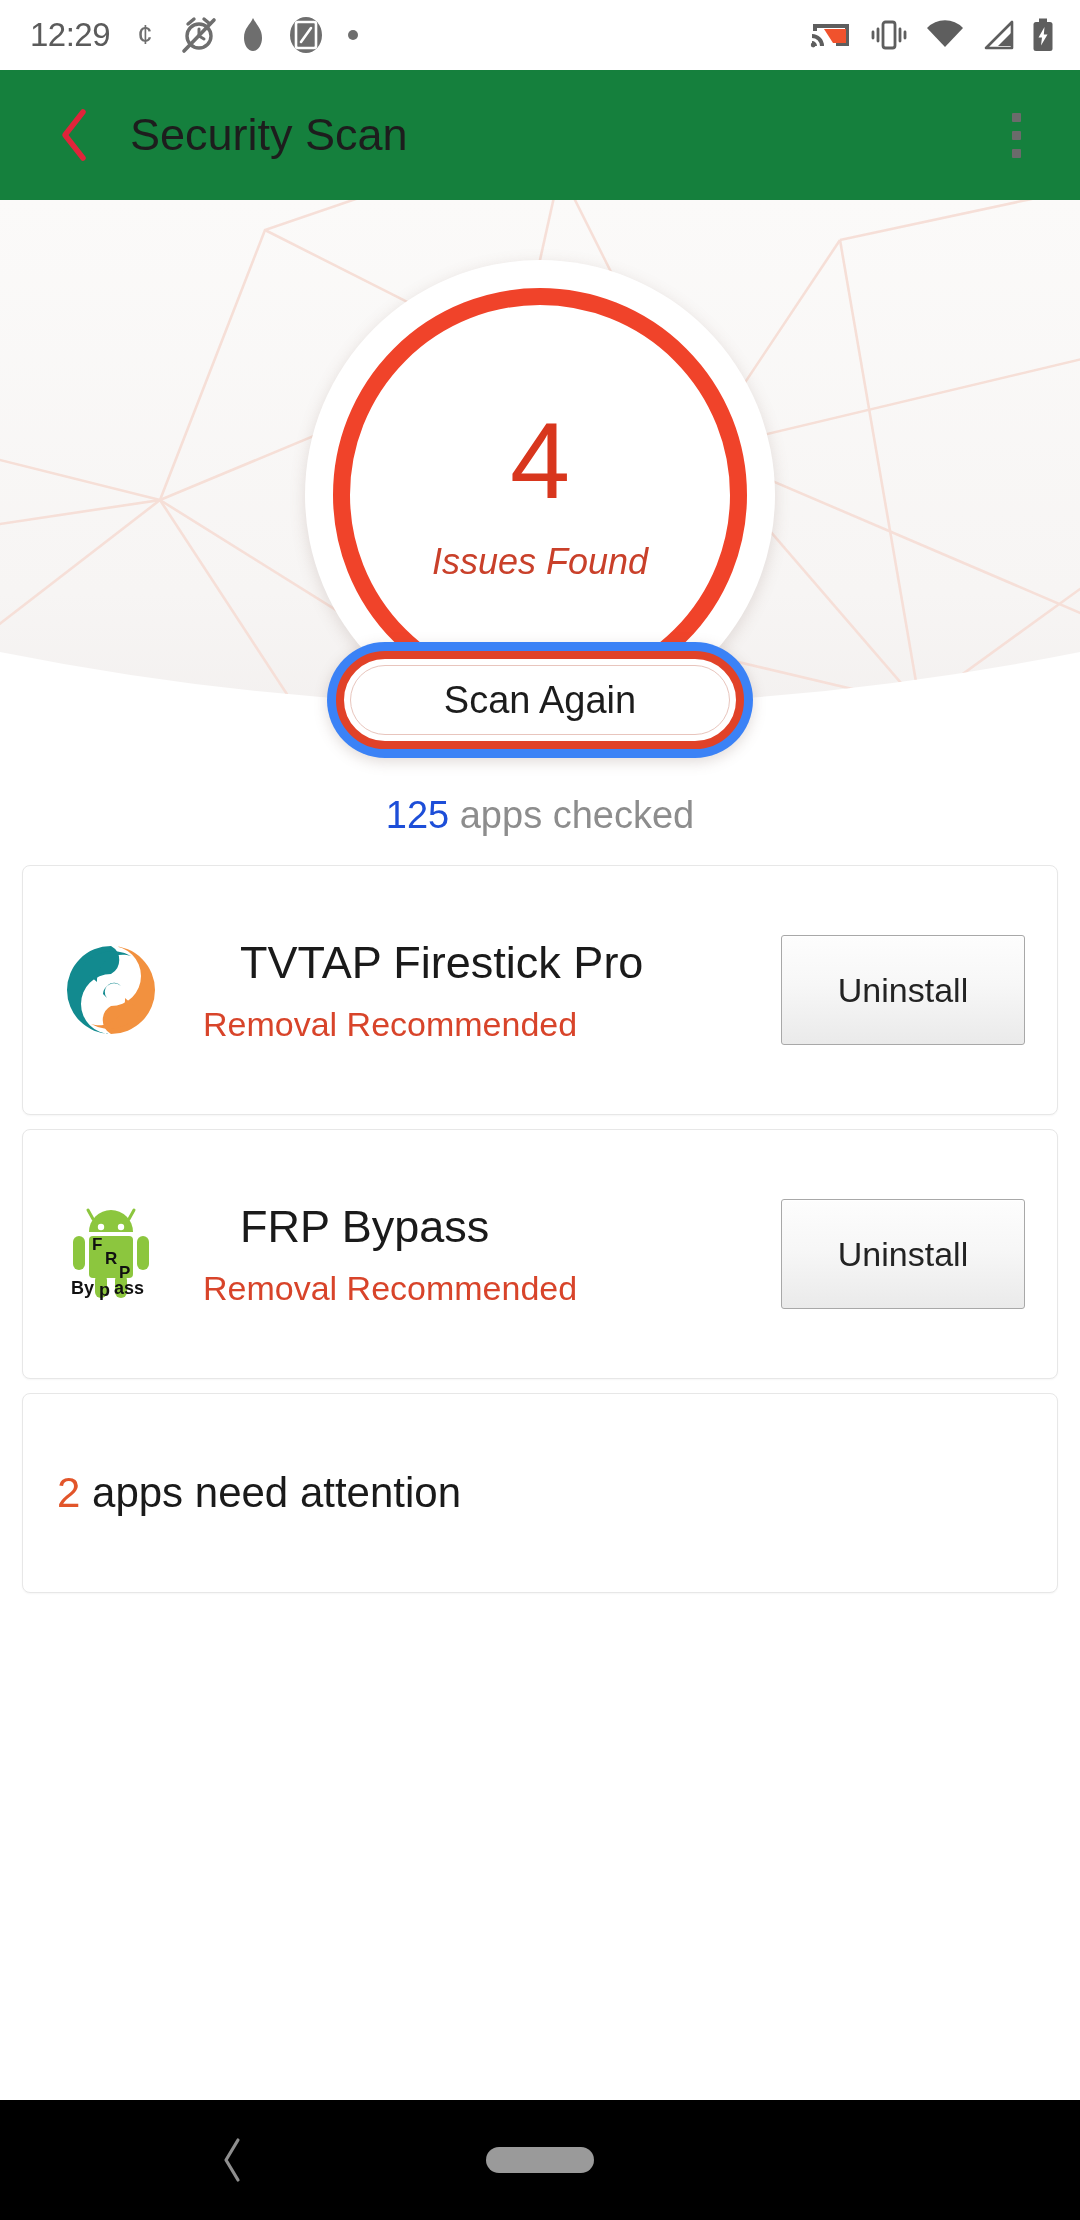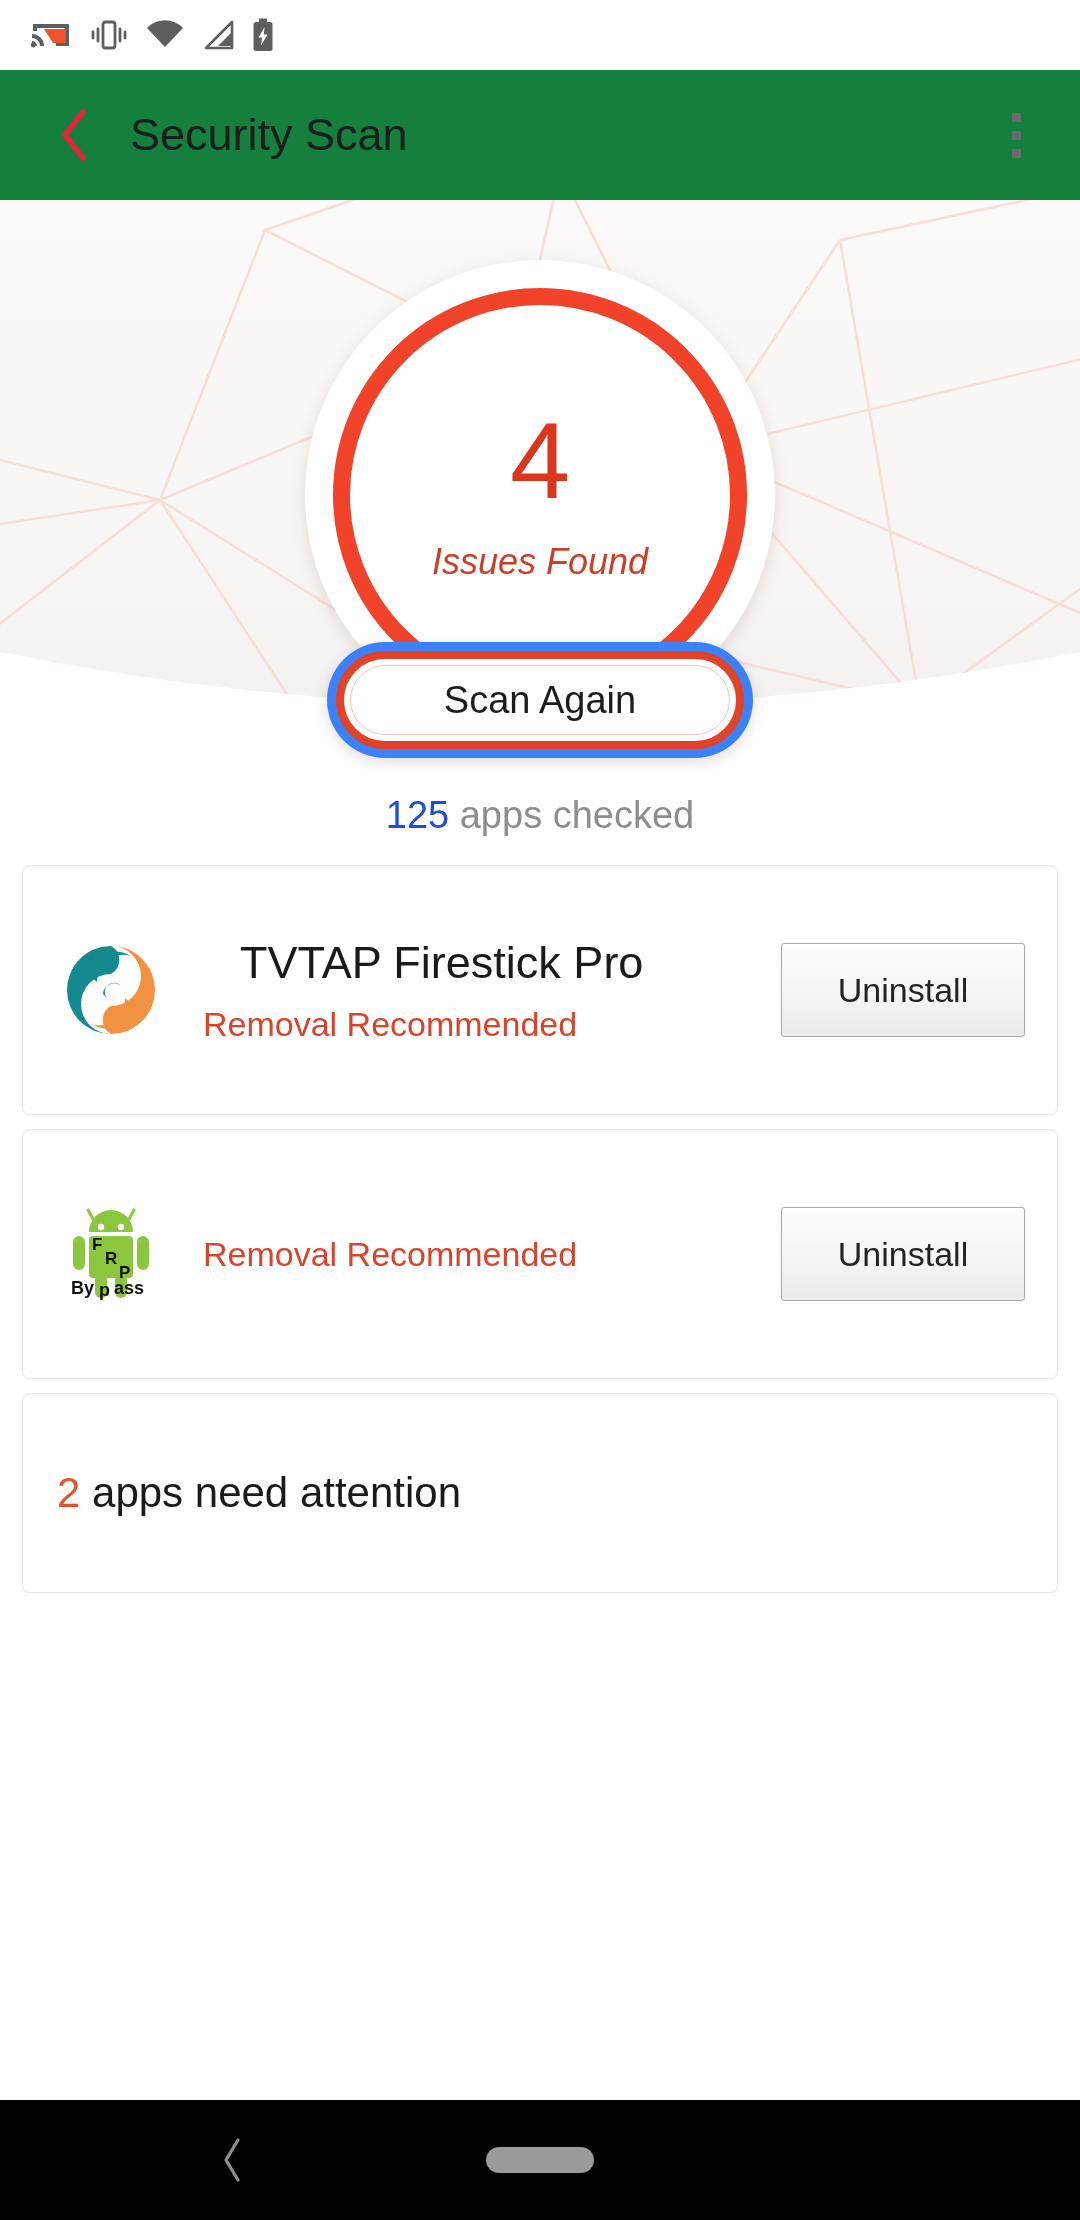--- a/index.html
+++ b/index.html
@@ -268,21 +268,21 @@
   }
   .app-status {
     font-size: 34px;
     color: #d8442a;
     white-space: nowrap;
     font-family: "Liberation Sans", sans-serif;
   }
   .uninstall-btn {
     flex: 0 0 auto;
     width: 244px;
-    height: 94px;
+    height: 110px;
     border: 1px solid #a8a8a8;
     border-radius: 3px;
     background: linear-gradient(to bottom, #fdfdfd 0%, #f7f7f7 45%, #eaeaea 100%);
     display: flex;
     align-items: center;
     justify-content: center;
     font-size: 34px;
     color: #232323;
     font-family: "Liberation Sans", sans-serif;
     box-shadow: inset 0 1px 0 #ffffff;
@@ -332,20 +332,48 @@
     background: #9a9a9a;
     border-radius: 13px;
   }
 </style>
 </head>
 <body>
 
 <div id="phone">
 
   <div class="status-bar">
+    <div class="status-left">
+      <span class="status-clock">12:29</span>
+
+      <svg class="sicon" width="26" height="34" viewBox="0 0 26 34">
+        <text x="13" y="26" font-family="Liberation Sans, sans-serif" font-size="27" fill="#6e6e6e" text-anchor="middle">¢</text>
+      </svg>
+
+      <svg class="sicon" width="38" height="38" viewBox="0 0 38 38">
+        <circle cx="19" cy="20" r="12" fill="none" stroke="#6e6e6e" stroke-width="3.4"></circle>
+        <path d="M8 8 L14 3 M30 8 L24 3" stroke="#6e6e6e" stroke-width="3.4" fill="none" stroke-linecap="round"></path>
+        <path d="M19 13 L19 20 L24 23" stroke="#6e6e6e" stroke-width="3" fill="none" stroke-linecap="round"></path>
+        <path d="M4 35 L34 4" stroke="#6e6e6e" stroke-width="3.6" stroke-linecap="round"></path>
+      </svg>
+
+      <svg class="sicon" width="26" height="36" viewBox="0 0 26 36">
+        <path d="M13 1 C10 8 4 11 4 21 C4 28 8 34 13 34 C18 34 22 28 22 21 C22 12 17 9 13 1 Z" fill="#6e6e6e"></path>
+      </svg>
+
+      <svg class="sicon" width="36" height="38" viewBox="0 0 36 38">
+        <ellipse cx="18" cy="19" rx="16" ry="18" fill="#6e6e6e"></ellipse>
+        <rect x="8" y="6" width="20" height="26" rx="2" fill="none" stroke="#ffffff" stroke-width="2.6"></rect>
+        <path d="M13 26 L23 12" stroke="#ffffff" stroke-width="2.6" stroke-linecap="round"></path>
+      </svg>
+
+      <svg class="sicon" width="14" height="14" viewBox="0 0 14 14">
+        <circle cx="7" cy="7" r="5" fill="#6e6e6e"></circle>
+      </svg>
+    </div>
 
     <div class="status-right">
       <svg class="sicon" width="42" height="34" viewBox="0 0 42 34">
         <path d="M3 6 h36 v22 h-13 v-4 h9 V10 H7 v3 H3 Z" fill="#5e5e5e"></path>
         <path d="M14 11 h22 v14 h-13 Z" fill="#f0522d"></path>
         <path d="M2 16 a12 12 0 0 1 12 12 h-4 a8 8 0 0 0 -8 -8 Z" fill="#5e5e5e"></path>
         <path d="M2 23 a5 5 0 0 1 5 5 h-4 a1 1 0 0 0 -1 -1 Z" fill="#5e5e5e"></path>
         <circle cx="3.2" cy="27" r="2.4" fill="#5e5e5e"></circle>
       </svg>
 
@@ -493,20 +521,21 @@
               <text x="33" y="48" font-size="17">F</text>
               <text x="46" y="62" font-size="17">R</text>
               <text x="60" y="76" font-size="17">P</text>
               <text x="12" y="92" font-size="18">By</text>
               <text x="40" y="94" font-size="18">p</text>
               <text x="55" y="92" font-size="18">ass</text>
             </g>
           </svg>
         </div>
         <div class="app-text">
+          <div class="app-name">FRP Bypass</div>
           <div class="app-status">Removal Recommended</div>
         </div>
         <div class="uninstall-btn">Uninstall</div>
       </div>
 
       <div class="card attention-card">
         <div class="attention-text">
           <span class="num">2</span><span class="txt"> apps need attention</span>
         </div>
       </div>

